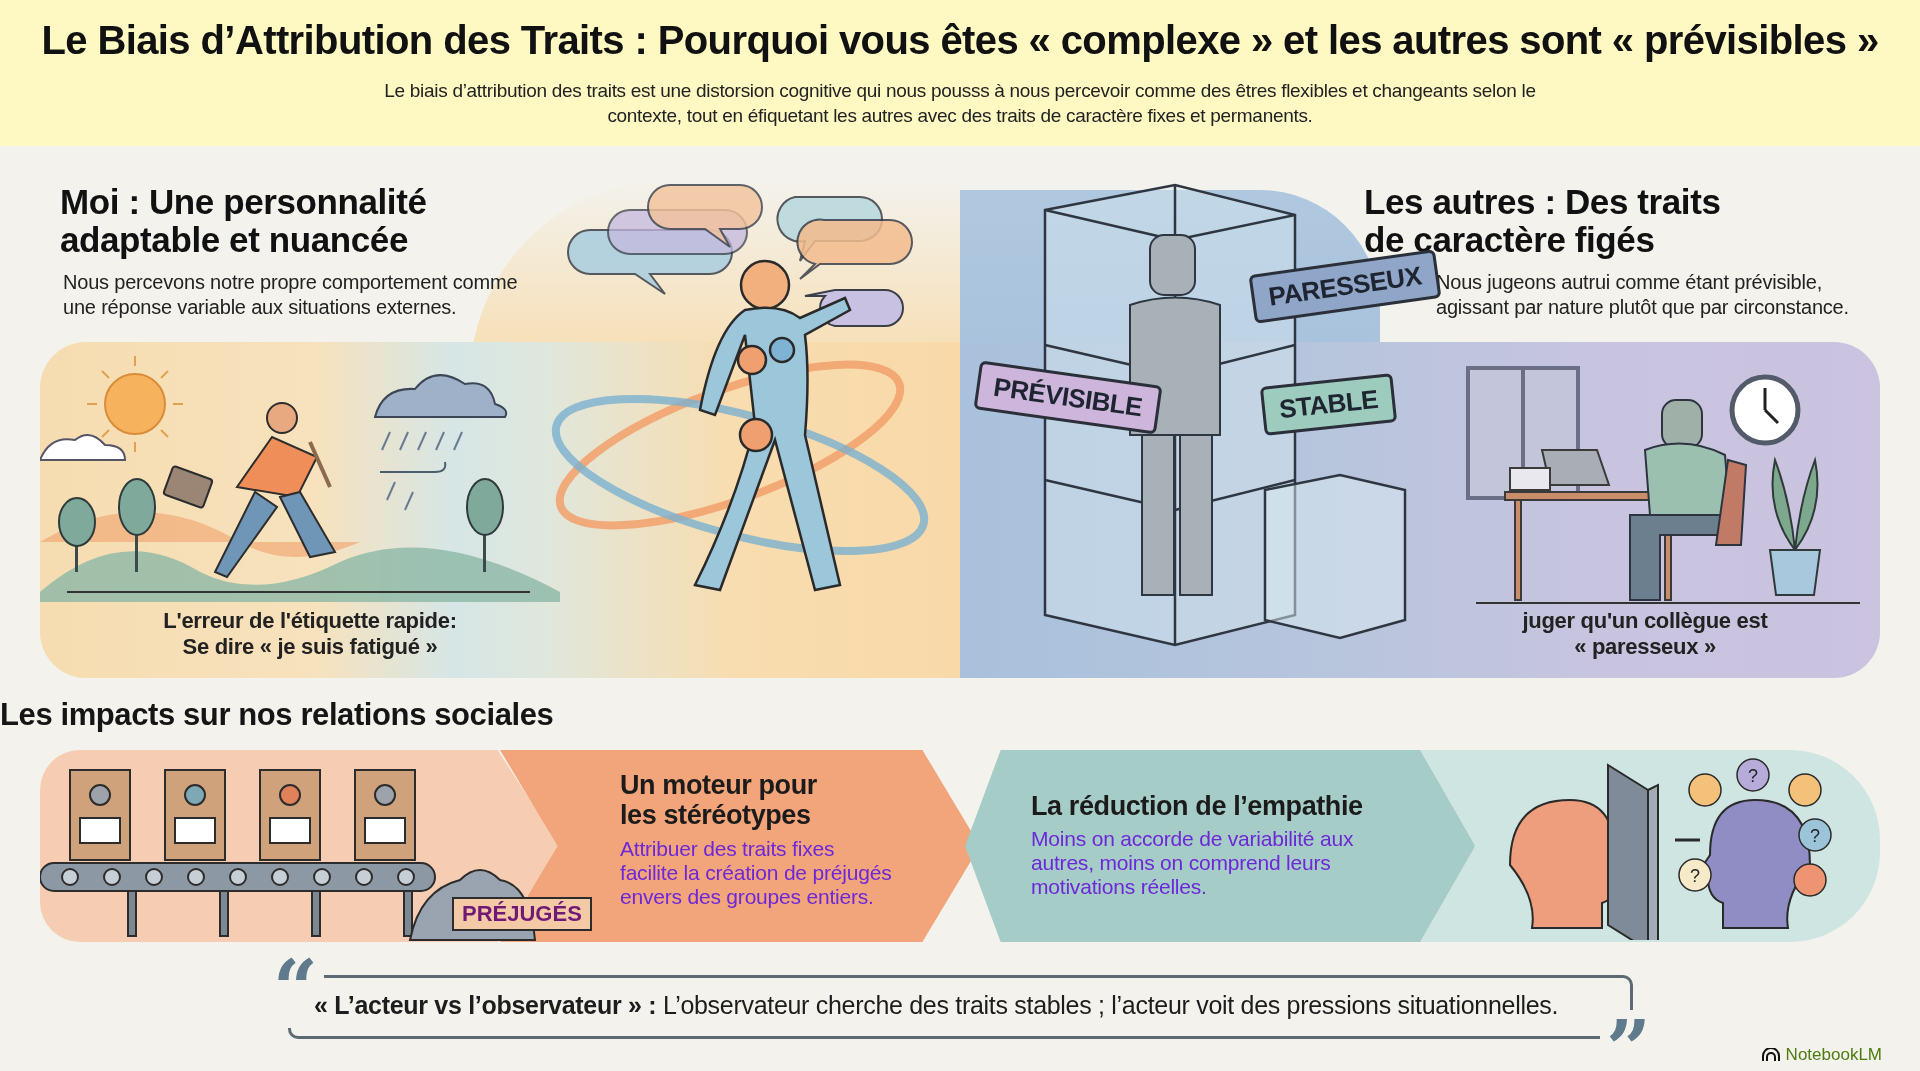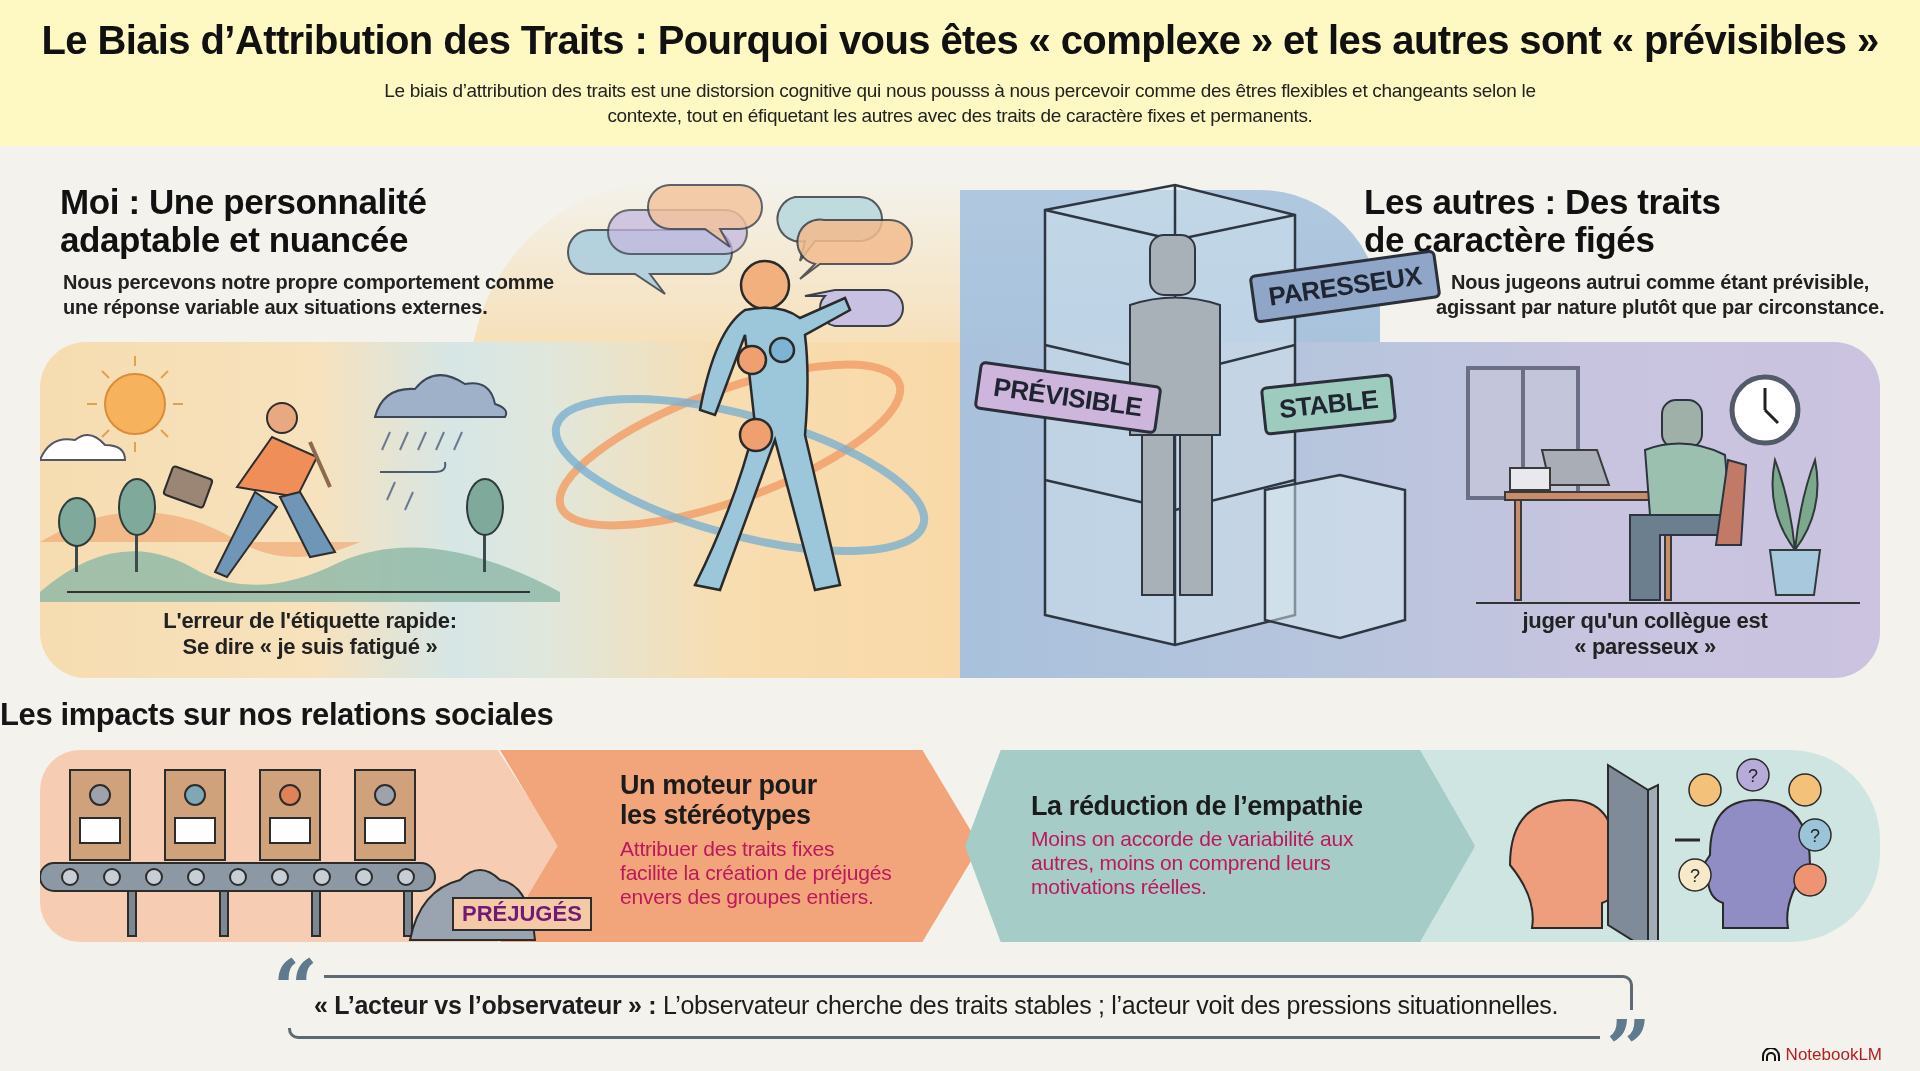--- a/index.html
+++ b/index.html
@@ -27,21 +27,20 @@
     letter-spacing: -0.3px;
   }
   
   .sec-title {
     position: absolute; font-size: 35px; font-weight: 700; line-height: 38px;
     color: #111; letter-spacing: -0.4px;
   }
   .sec-desc {
     position: absolute; font-size: 20px; line-height: 25px; color: #222;
     letter-spacing: -0.2px;
-    font-weight: bold;
   }
   
   .band-left {
     position: absolute; left: 40px; top: 342px; width: 920px; height: 336px;
     border-radius: 46px 0 0 46px;
     background: linear-gradient(90deg, #f6dcb0 0%, #f7e2bd 30%, #d6e6e6 45%, #e0e7dc 55%, #f8ddb0 75%, #f9d9a8 100%);
     overflow: hidden;
   }
   .left-tall {
     position: absolute; left: 470px; top: 180px; width: 490px; height: 498px;
@@ -87,40 +86,40 @@
   .chev-3 { left: 965px; width: 510px; background: #a5ccc6;
     clip-path: polygon(7% 0, 93% 0, 100% 50%, 93% 100%, 7% 100%, 0 50%); }
   .chev-4 { left: 1420px; width: 460px; background: #cfe5e2;
     clip-path: polygon(0 0, 100% 0, 100% 100%, 0 100%, 12% 50%);
     border-radius: 0 90px 90px 0; }
   .imp-title {
     position: absolute; font-size: 27px; font-weight: 700; line-height: 30px; color: #1b1b1b;
     letter-spacing: -0.4px;
   }
   .imp-desc {
-    position: absolute; font-size: 21px; line-height: 24px; color: #be185d;
+    position: absolute; font-size: 21px; line-height: 24px; color: #6d28d9;
     letter-spacing: -0.2px;
   }
   
   .quote-box {
     position: absolute; left: 288px; top: 975px; width: 1345px; height: 64px;
     border: 3px solid #5e6a73; border-radius: 10px;
     border-top-color: #5e6a73;
   }
   .quote-mark {
     position: absolute; font-size: 78px; font-weight: 700; color: #5f7a8c;
     font-family: "DejaVu Serif", serif; line-height: 1;
   }
   .quote-text {
     position: absolute; left: 314px; top: 991px; font-size: 25px; color: #1d1d1d;
     letter-spacing: -0.3px;
   }
   .quote-text b { font-weight: 700; }
   .brand {
-    position: absolute; right: 38px; top: 1045px; font-size: 17px; color: #b91c1c;
+    position: absolute; right: 38px; top: 1045px; font-size: 17px; color: #4d7c0f;
     display: flex; align-items: center; gap: 6px;
   }
 </style>
 </head>
 <body>
 
 <div class="header">
   <h1>Le Biais d’Attribution des Traits : Pourquoi vous êtes « complexe » et les autres sont « prévisibles »</h1>
   <p class="sub">Le biais d’attribution des traits est une distorsion cognitive qui nous pousss à nous percevoir comme des êtres flexibles et changeants selon le contexte, tout en éfiquetant les autres avec des traits de caractère fixes et permanents.</p>
 </div>
@@ -136,21 +135,21 @@
 </div>
 <div class="sec-desc" style="left:63px;top:270px;">
   <div>Nous percevons notre propre comportement comme</div>
   <div>une réponse variable aux situations externes.</div>
 </div>
 
 <div class="sec-title" style="left:1364px;top:183px;">
   <div>Les autres : Des traits</div>
   <div>de caractère figés</div>
 </div>
-<div class="sec-desc" style="left:1436px;top:270px;text-align:center;">
+<div class="sec-desc" style="left:1436px;top:270px;">
   <div>Nous jugeons autrui comme étant prévisible,</div>
   <div>agissant par nature plutôt que par circonstance.</div>
 </div>
 
 <svg class="art" style="left:40px;top:342px;" width="520" height="260" viewBox="0 0 520 260">
 
   <g>
     <circle cx="95" cy="62" r="30" fill="#f6b25c" stroke="#d98c3a" stroke-width="2"></circle>
     <g stroke="#e3a04f" stroke-width="2">
       <line x1="95" y1="14" x2="95" y2="24"></line>

